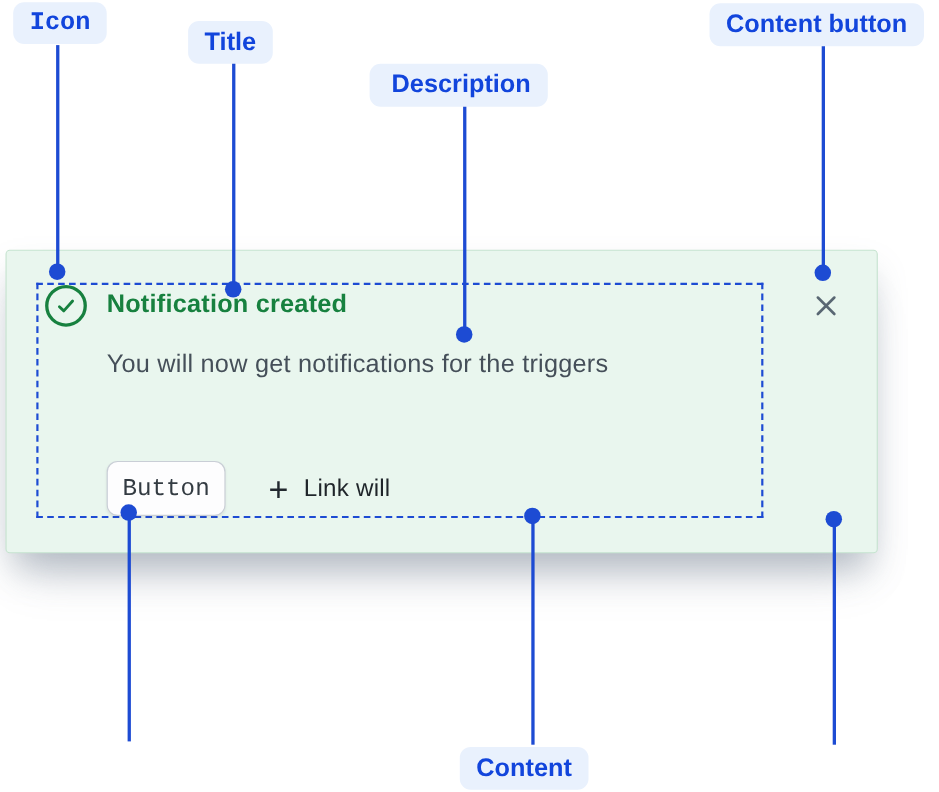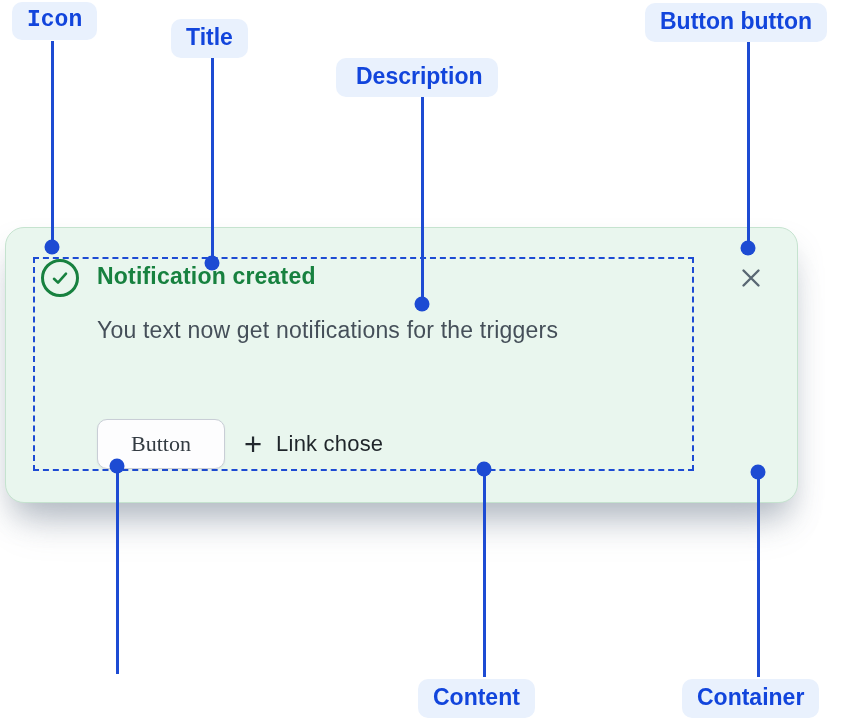--- a/index.html
+++ b/index.html
@@ -18,21 +18,21 @@
 
   
   .card {
     position: absolute;
     left: 5px;
     top: 227px;
     width: 793px;
     height: 276px;
     background: #e9f6ee;
     border: 1.5px solid #c5e3cf;
-    border-radius: 19px;
+    border-radius: 4px;
     box-sizing: border-box;
     box-shadow: 0 18px 30px -6px rgba(125,137,152,0.45), 0 34px 40px -18px rgba(125,137,152,0.30);
     padding-left: 34px;
   }
   .content-outline {
     position: absolute;
     left: 27px;   
     top: 29px;    
     width: 661px; 
     height: 214px;
@@ -69,27 +69,27 @@
     top: 82px;    
     font-size: 23px;
     color: #454f59;
     line-height: 40px;
     letter-spacing: 0.2px;
   }
   .action-button {
     position: absolute;
     left: 91px;   
     top: 191px;   
-    width: 128px;
+    width: 108px;
     height: 50px;
     background: #fdfdfe;
     border: 1.5px solid #c9ced6;
     border-radius: 10px;
     box-sizing: border-box;
-    font-family: Liberation Serif, serif;
+    font-family: Liberation Mono, monospace;
     font-size: 22px;
     color: #333b42;
     cursor: pointer;
     box-shadow: 0 1px 2px rgba(60,70,80,0.08);
   }
   .link-action {
     position: absolute;
     left: 238px;  
     top: 191px;
     height: 50px;
@@ -187,28 +187,28 @@
 
     <div class="status-icon">
       <svg width="24" height="24" viewBox="0 0 24 24">
         <path d="M6 12.8 L10 16.6 L18 7.6" fill="none" stroke="#17813f" stroke-width="2.6" stroke-linecap="round" stroke-linejoin="round"></path>
       </svg>
     </div>
 
     <h2 class="card-title">Notification created</h2>
 
     <div class="card-desc">
-      <div>You text now get notifications for the triggers</div>
+      <div>You will now get notifications for the triggers</div>
     </div>
 
     <button class="action-button">Button</button>
 
     <div class="link-action">
       <span class="plus-glyph">+</span>
-      <span class="link-label">Link chose</span>
+      <span class="link-label">Link will</span>
     </div>
 
     <button class="dismiss-button">
       <svg width="24" height="24" viewBox="0 0 24 24">
         <path d="M4.5 4.5 L19.5 19.5 M19.5 4.5 L4.5 19.5" fill="none" stroke="#596773" stroke-width="2.4" stroke-linecap="round"></path>
       </svg>
     </button>
   </div>
 
   <div class="cline" id="l-icon"></div>
@@ -223,17 +223,16 @@
   <div class="cdot" id="d-title"></div>
   <div class="cdot" id="d-description"></div>
   <div class="cdot" id="d-dismiss"></div>
   <div class="cdot" id="d-actions"></div>
   <div class="cdot" id="d-content"></div>
   <div class="cdot" id="d-container"></div>
 
   <div class="pill" id="p-icon">Icon</div>
   <div class="pill" id="p-title">Title</div>
   <div class="pill" id="p-description">Description</div>
-  <div class="pill" id="p-dismiss">Button button</div>
+  <div class="pill" id="p-dismiss">Content button</div>
   <div class="pill" id="p-content">Content</div>
-  <div class="pill" id="p-container">Container</div>
 
 </div>
 
 </body></html>

